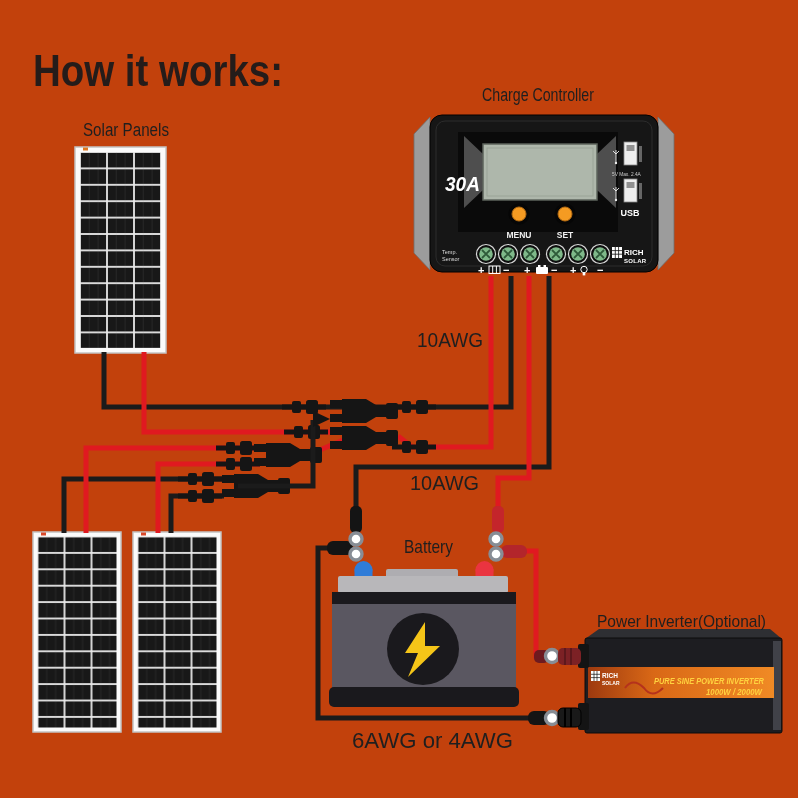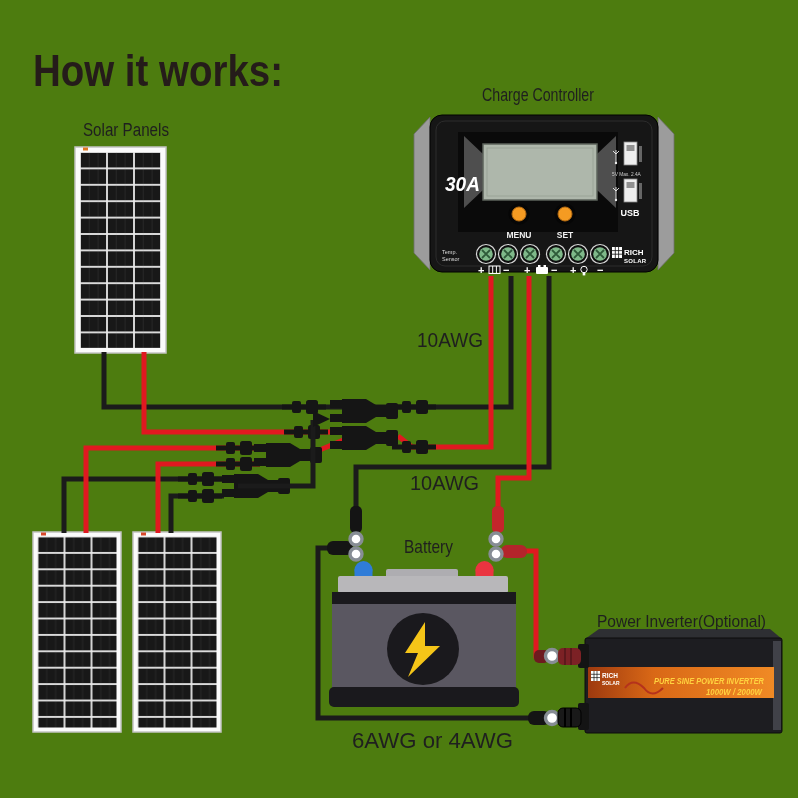--- a/index.html
+++ b/index.html
@@ -1,16 +1,16 @@
 <!DOCTYPE html>
 <html><head>
 <meta charset="utf-8">
 <style>
   html,body{margin:0;padding:0;background:#ffffff;}
-  .stage{position:relative;width:798px;height:798px;background:#4d7c0f;overflow:hidden;}
+  .stage{position:relative;width:798px;height:798px;background:#c2410c;overflow:hidden;}
   svg{position:absolute;left:0;top:0;}
   text{font-family:"Liberation Sans", sans-serif;}
   .lbl{fill:#1f1f1f;}
   .title{fill:#251c1a;font-weight:bold;}
   .wire-black{stroke:#1b1b1b;stroke-width:5;fill:none;}
   .wire-red{stroke:#e01920;stroke-width:5;fill:none;}
   .conn{fill:#151515;}
 </style>
 </head>
 <body>

